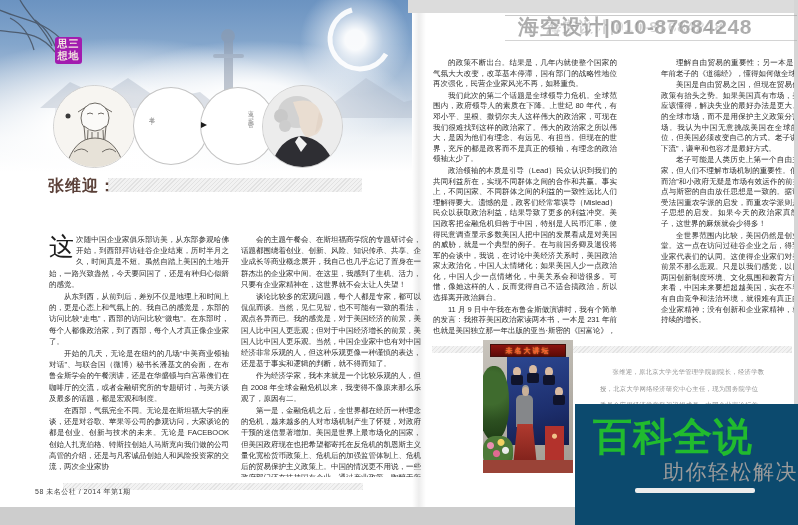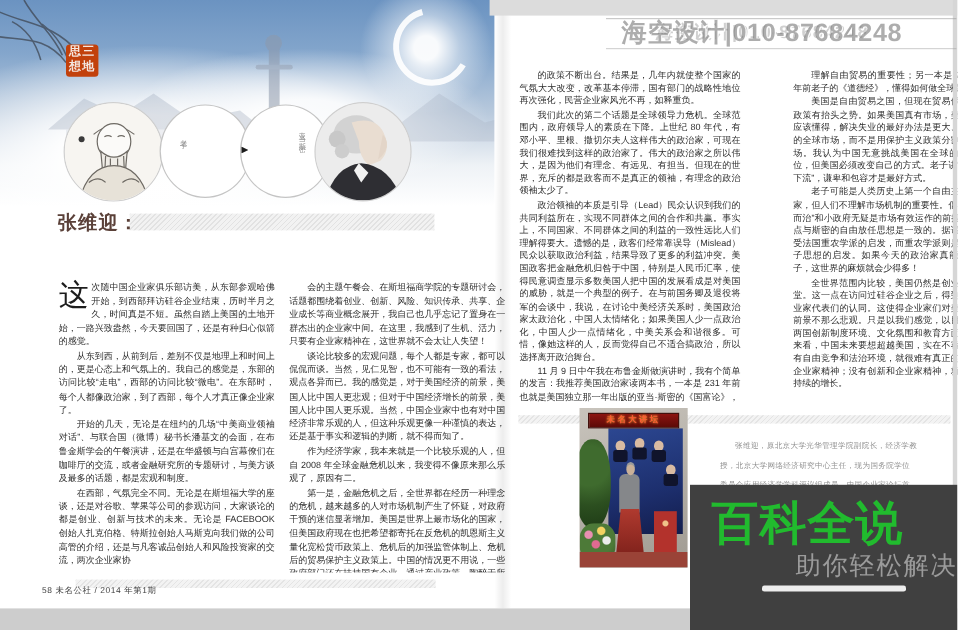--- a/index.html
+++ b/index.html
@@ -15,21 +15,21 @@
 
   
   .sky{position:absolute;left:0;top:0;width:412px;height:172px;z-index:1;overflow:hidden;
     background:
       radial-gradient(circle at 355px 40px, rgba(255,255,255,0.95) 0 10px, rgba(255,255,255,0.45) 28px, rgba(255,255,255,0) 55px),
       radial-gradient(ellipse at 62% 58%, rgba(255,255,255,0.9) 0 12%, rgba(255,255,255,0) 42%),
       radial-gradient(ellipse at 30% 75%, rgba(255,255,255,0.95) 0 18%, rgba(255,255,255,0) 50%),
       linear-gradient(#6b93c1 0%, #84a6cc 26%, #b9cadd 55%, #eef2f6 80%, #ffffff 100%);}
   .sky svg{position:absolute;left:0;top:0;}
 
-  .seal{position:absolute;left:55px;top:37px;width:27px;height:27px;background:#c2410c;border-radius:3px;
+  .seal{position:absolute;left:55px;top:37px;width:27px;height:27px;background:#a21caf;border-radius:3px;
     z-index:3;color:#f3e6e0;font-weight:bold;font-size:10px;line-height:12px;text-align:center;
     padding-top:1px;box-sizing:border-box;letter-spacing:1px;}
 
   
   .circle{position:absolute;border-radius:50%;z-index:3;box-sizing:border-box;}
   .c-portrait{overflow:hidden;border:1px solid #cfcfcf;background:#f7f6f3;}
   .c-empty{background:#ffffff;border:1px solid #c4c4c4;}
   .c1{left:53px;top:85px;width:83px;height:83px;}
   .c2{left:133px;top:87px;width:76px;height:78px;}
   .c3{left:200px;top:87px;width:76px;height:78px;}
@@ -101,21 +101,21 @@
 
   
   .wm-lines{position:absolute;left:505px;top:15px;width:292px;height:24px;z-index:7;
     border-top:1px solid rgba(160,160,160,0.55);border-bottom:1px solid rgba(160,160,160,0.45);}
   .wm-top{position:absolute;left:518px;top:13px;z-index:8;font-size:21px;font-weight:bold;
     color:rgba(105,105,105,0.55);letter-spacing:0.5px;text-shadow:1px 1px 0 rgba(255,255,255,0.9);}
   .wm-top-ghost{position:absolute;left:546px;top:18px;z-index:7;font-size:15px;font-weight:bold;
     color:rgba(120,120,120,0.35);letter-spacing:1px;}
 
   
-  .wm-box{position:absolute;left:575px;top:404px;width:223px;height:121px;background:#404040;z-index:9;}
+  .wm-box{position:absolute;left:575px;top:404px;width:223px;height:121px;background:#0c4a6e;z-index:9;}
   .wm-box-title{margin:12px 0 0 18px;font-size:39px;font-weight:bold;color:#21bb2e;letter-spacing:1px;line-height:42px;}
   .wm-box-sub{margin:2px 0 0 31px;font-size:21px;color:#9b9b9b;letter-spacing:1.5px;line-height:24px;text-align:right;}
   .wm-box-faint{margin:4px 0 0 60px;width:120px;height:5px;border-radius:2px;background:#ededed;}
 </style>
 </head>
 <body>
 
 <div class="stage">
 
   <div class="sky">

